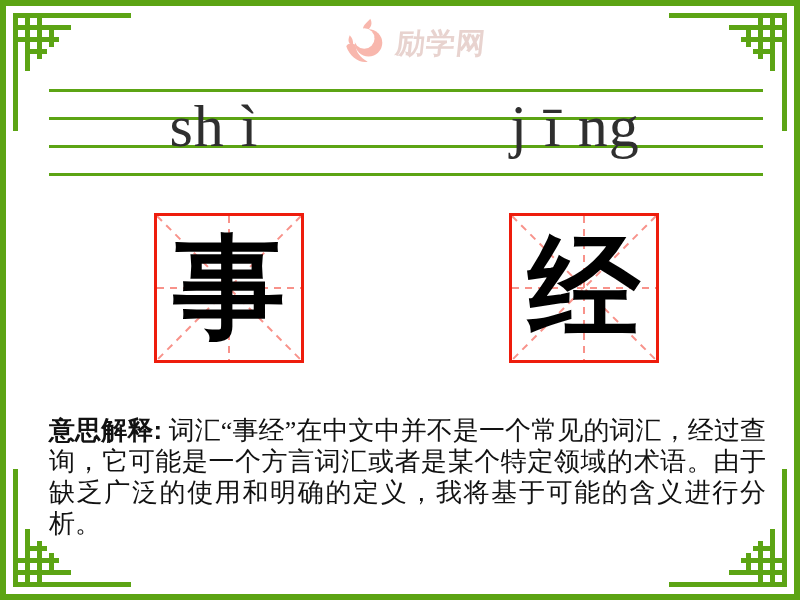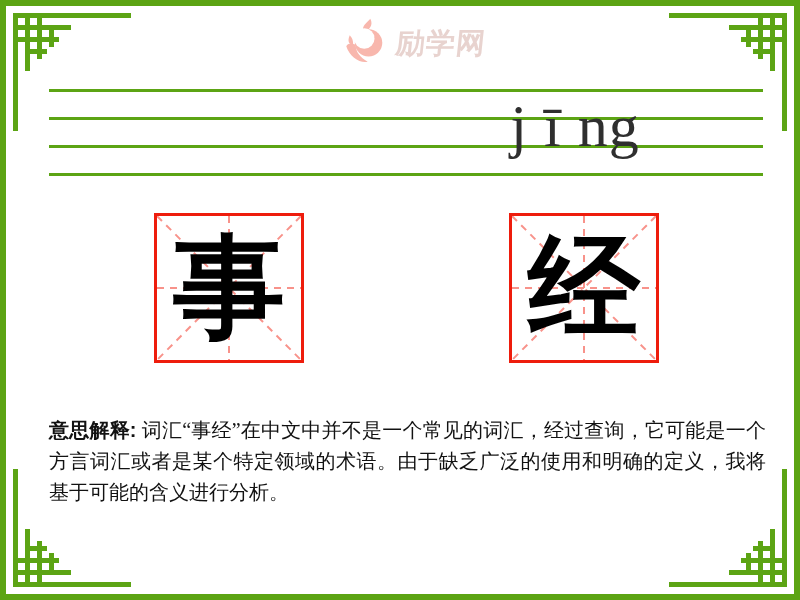--- a/index.html
+++ b/index.html
@@ -57,21 +57,21 @@
   .charbox .frame{fill:none;stroke:var(--red);stroke-width:3px;}
   .charbox .dash{stroke:var(--red_dash);stroke-width:2px;stroke-dasharray:7 6;}
   .hanzi{
     position:absolute;inset:0;display:flex;align-items:center;justify-content:center;
     font-size:112px;font-weight:bold;color:#000;line-height:1;
     font-family:"Liberation Serif","DejaVu Serif",serif;
   }
   
   .definition{
     position:absolute;left:43px;top:409px;width:717px;
-    font-size:20px;line-height:31px;color:#121212;
+    font-size:26px;line-height:31px;color:#121212;
     text-align:justify;
   }
   .definition .label{font-weight:bold;font-family:"Liberation Sans","DejaVu Sans",sans-serif;}
 </style>
 </head>
 <body>
 
 <div class="page">
 
   <div class="corner tl">
@@ -138,20 +138,21 @@
     </span>
     <span class="brand">励学网</span>
   </div>
 
   <div class="pinyin-grid">
     <div class="pline l1"></div>
     <div class="pline l2"></div>
     <div class="pline l3"></div>
     <div class="pline l4"></div>
   </div>
+  <div class="pinyin-word w1">sh ì</div>
   <div class="pinyin-word w2">j ī ng</div>
 
   <div class="charbox b1">
     <svg viewBox="0 0 150 150" width="150" height="150">
       <line class="dash" x1="75" y1="3" x2="75" y2="147"></line>
       <line class="dash" x1="3" y1="75" x2="147" y2="75"></line>
       <line class="dash" x1="3" y1="3" x2="147" y2="147"></line>
       <line class="dash" x1="147" y1="3" x2="3" y2="147"></line>
       <rect class="frame" x="1.5" y="1.5" width="147" height="147"></rect>
     </svg>

